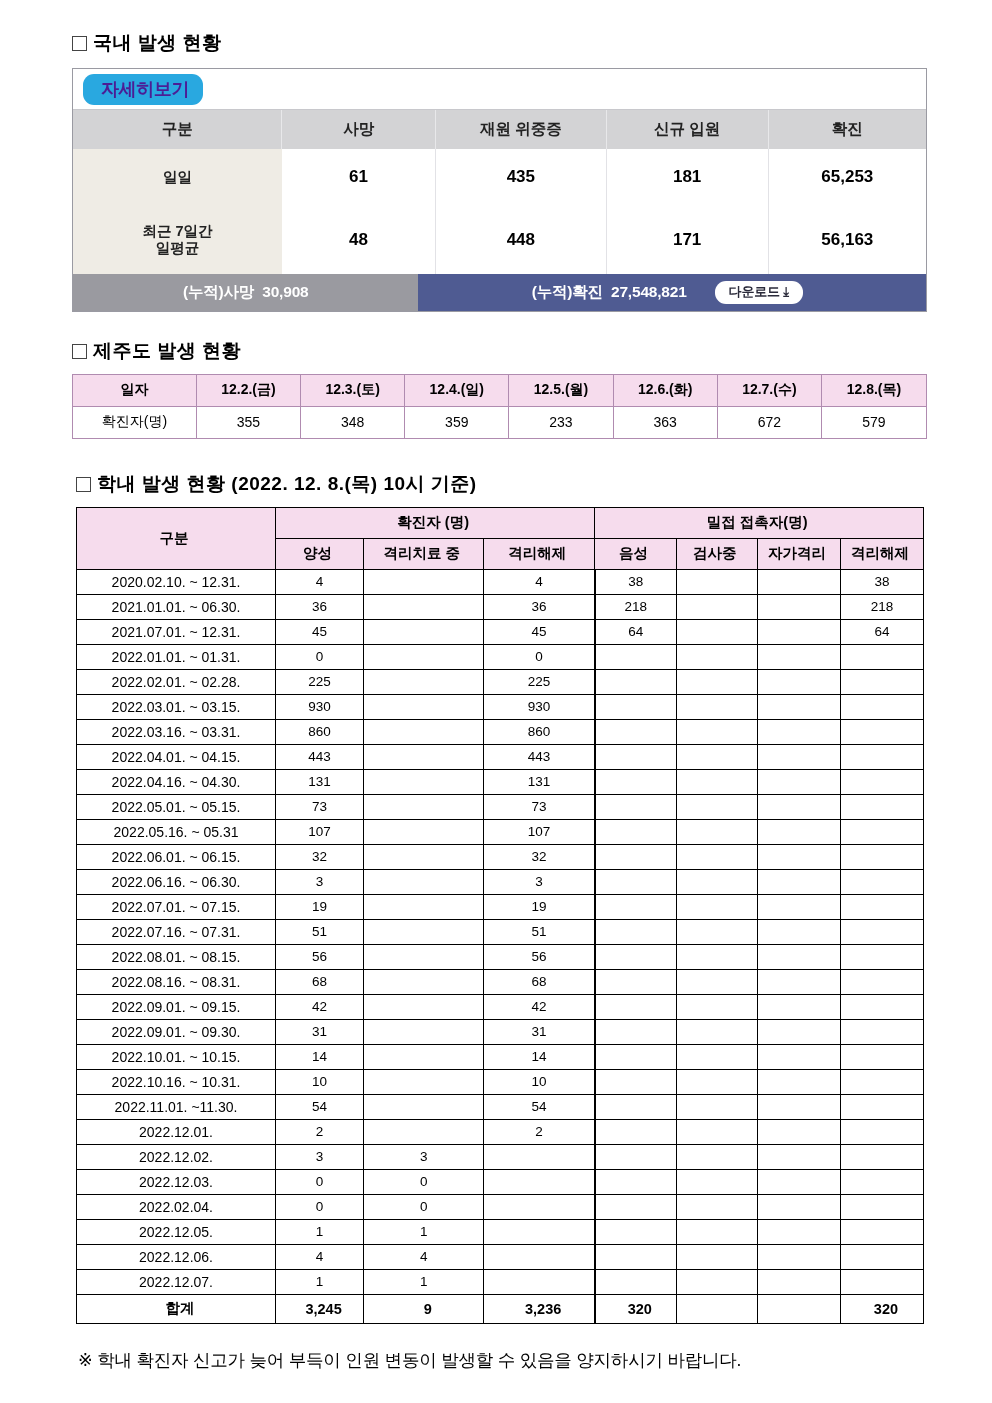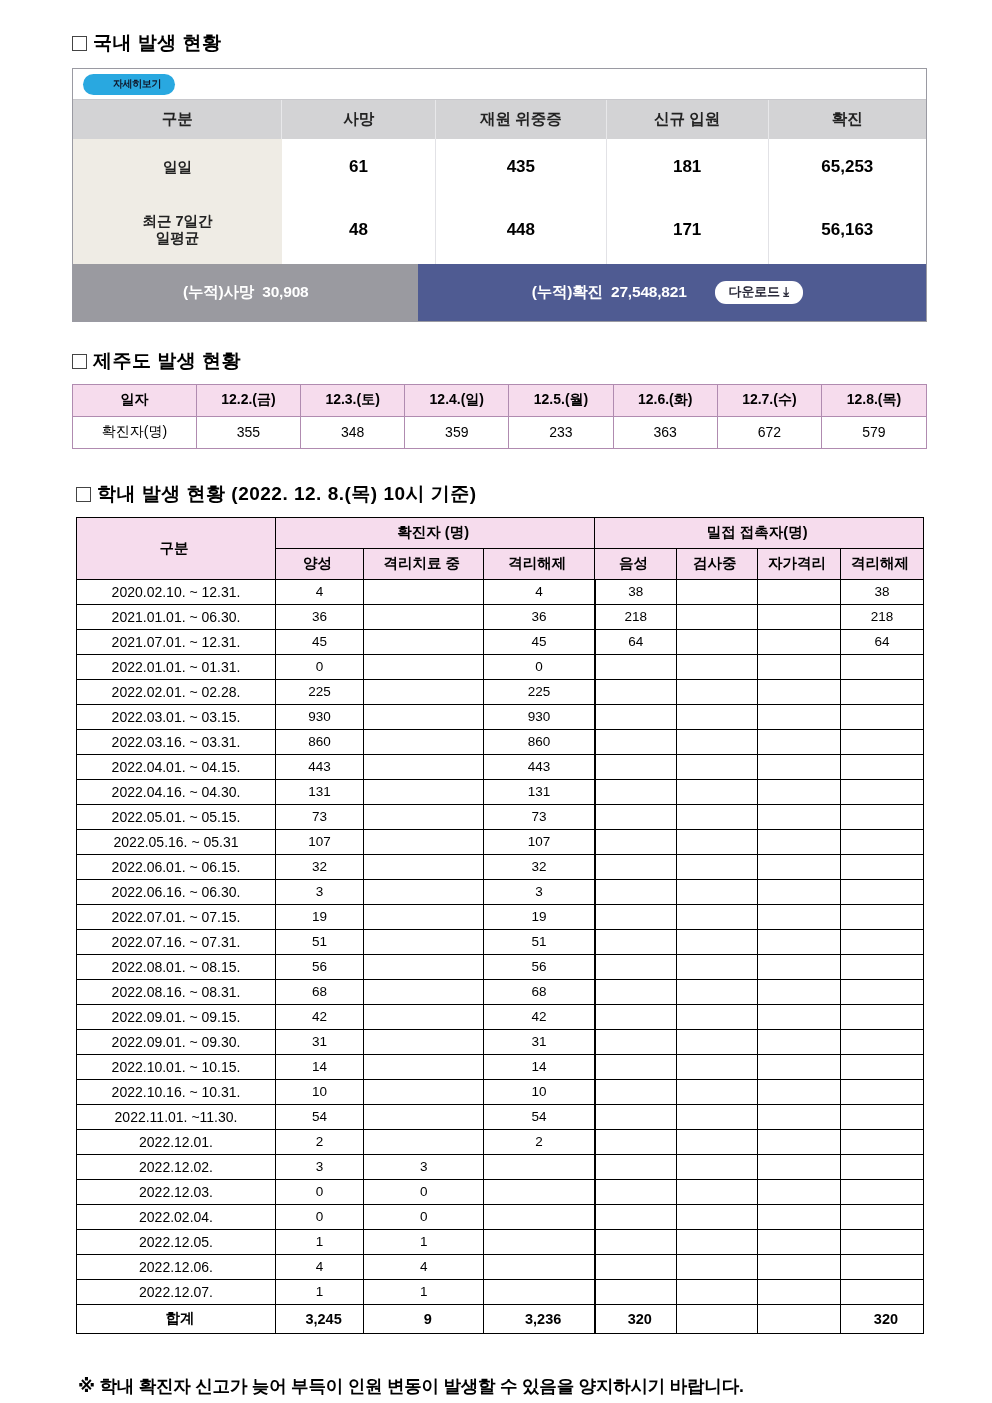--- a/index.html
+++ b/index.html
@@ -50,25 +50,25 @@
     align-items: center;
     justify-content: space-between;
     padding: 5px 10px 4px 10px;
     background: #ffffff;
     border-bottom: 1px solid #c8c8cc;
   }
   .nat-top-text { font-size: 14.5px; color: #333; }
   .nat-top-text b { font-size: 17px; color: #111; letter-spacing: -0.3px; }
   .detail-btn {
     background: #29a8e0;
-    color: #0f172a;
-    font-size: 10px;
+    color: #4c1d95;
+    font-size: 18px;
     font-weight: bold;
     border-radius: 11px;
-    padding: 3px 14px 4px 30px;
+    padding: 3px 14px 4px 18px;
     letter-spacing: -0.4px;
     white-space: nowrap;
   }
   table.nat {
     width: 100%;
     border-collapse: collapse;
     table-layout: fixed;
   }
   table.nat th, table.nat td {
     text-align: center;
@@ -97,21 +97,21 @@
   }
   table.nat tbody td:last-child { border-right: none; }
   .nat-foot { display: flex; width: 100%; }
   .nat-foot .left {
     flex: 0 0 40.5%;
     background: #9a9aa0;
     color: #ffffff;
     font-weight: bold;
     font-size: 15.5px;
     text-align: center;
-    padding: 18px 0;
+    padding: 8px 0;
     letter-spacing: -0.2px;
   }
   .nat-foot .right {
     flex: 1 1 auto;
     background: #4f5b92;
     color: #ffffff;
     font-weight: bold;
     font-size: 15.5px;
     display: flex;
     align-items: center;
@@ -174,24 +174,24 @@
   table.school td.lbl { font-size: 14px; }
   table.school tr.total td, table.school tr.total th {
     font-weight: bold;
     font-size: 14.5px;
     padding: 4px 0 5px 8px;
   }
   table.school td.sep-left { border-left: 2px solid #000; }
 
   
   .footnote {
-    margin-top: 40px;
+    margin-top: 24px;
     margin-left: 6px;
     font-size: 17.5px;
-    font-weight: bold;
+    font-weight: normal;
     letter-spacing: -0.2px;
   }
 </style>
 </head>
 <body>
 
 <div class="page">
 
   <div class="section-head sec1">
     <span class="chk"></span>

